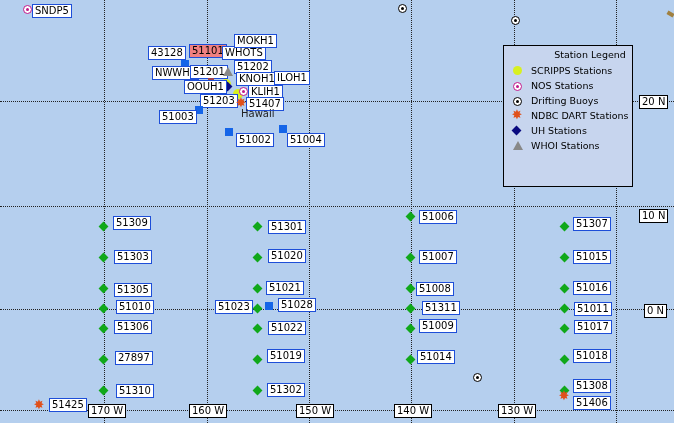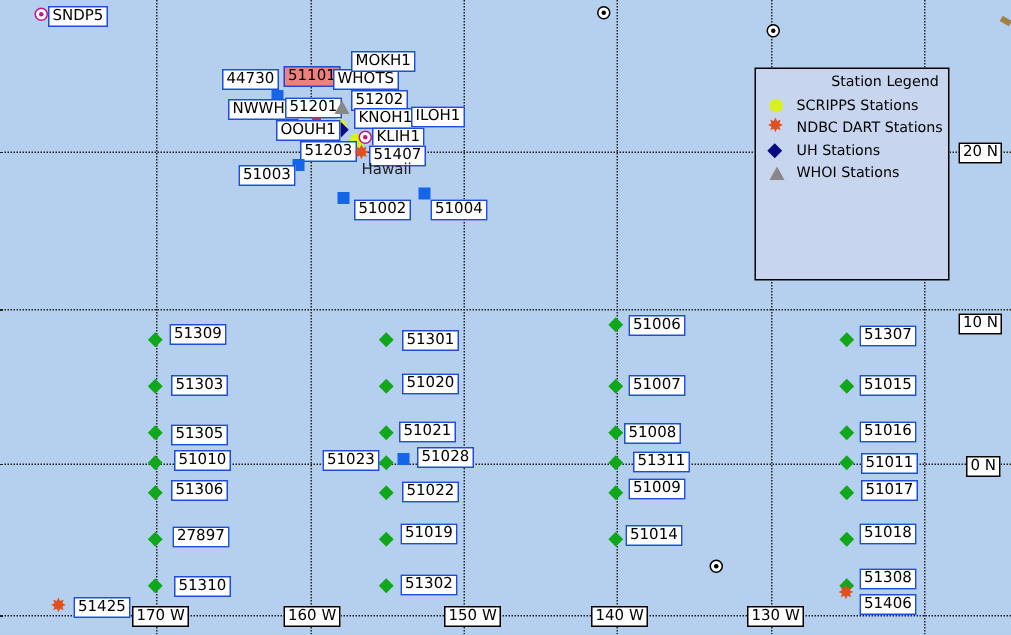--- a/index.html
+++ b/index.html
@@ -53,21 +53,21 @@
   <div class="axis" style="left:498px;top:404px">130 W</div>
 
   <div class="mk drift" style="left:398px;top:4px"></div>
   <div class="mk drift" style="left:511px;top:16px"></div>
   <div class="mk drift" style="left:473px;top:373px"></div>
   <div class="mk" style="left:667px;top:12px;width:7px;height:4px;background:#a08040;transform:rotate(30deg)"></div>
 
   <div class="mk nos" style="left:23px;top:5px"></div>
   <div class="lbl" style="left:32px;top:4px">SNDP5</div>
 
-  <div class="lbl" style="left:148px;top:46px">44730</div>
+  <div class="lbl" style="left:148px;top:46px">43128</div>
   <div class="lbl hl" style="left:189px;top:44px">51101</div>
   <div class="lbl" style="left:222px;top:46px">WHOTS</div>
   <div class="lbl" style="left:234px;top:34px">MOKH1</div>
   <div class="mk sq" style="left:181px;top:60px"></div>
   <div class="lbl" style="left:152px;top:66px">NWWH1</div>
   <div class="lbl" style="left:190px;top:65px">51201</div>
   <div class="mk whoi" style="left:223px;top:67px"></div>
   <div class="lbl" style="left:234px;top:60px">51202</div>
   <div class="lbl" style="left:236px;top:72px">KNOH1</div>
   <div class="lbl" style="left:274px;top:71px">ILOH1</div>
@@ -153,20 +153,28 @@
   <div class="lbl" style="left:573px;top:379px">51308</div>
   <div class="lbl" style="left:573px;top:396px">51406</div>
 
   <div id="legend">
     <div class="title">Station Legend</div>
     <div class="row">
       <span class="ic mk scripps" style="position:absolute;width:9px;height:9px;top:3px"></span>
       <span>SCRIPPS Stations</span>
     </div>
     <div class="row">
+      <span class="ic mk nos" style="position:absolute"></span>
+      <span>NOS Stations</span>
+    </div>
+    <div class="row">
+      <span class="ic mk drift" style="position:absolute"></span>
+      <span>Drifting Buoys</span>
+    </div>
+    <div class="row">
       <span class="ic mk dart" style="position:absolute;top:1px;left:7px">✸</span>
       <span>NDBC DART Stations</span>
     </div>
     <div class="row">
       <span class="ic mk dia uh" style="position:absolute"></span>
       <span>UH Stations</span>
     </div>
     <div class="row">
       <span class="ic mk whoi" style="position:absolute;top:3px"></span>
       <span>WHOI Stations</span>

